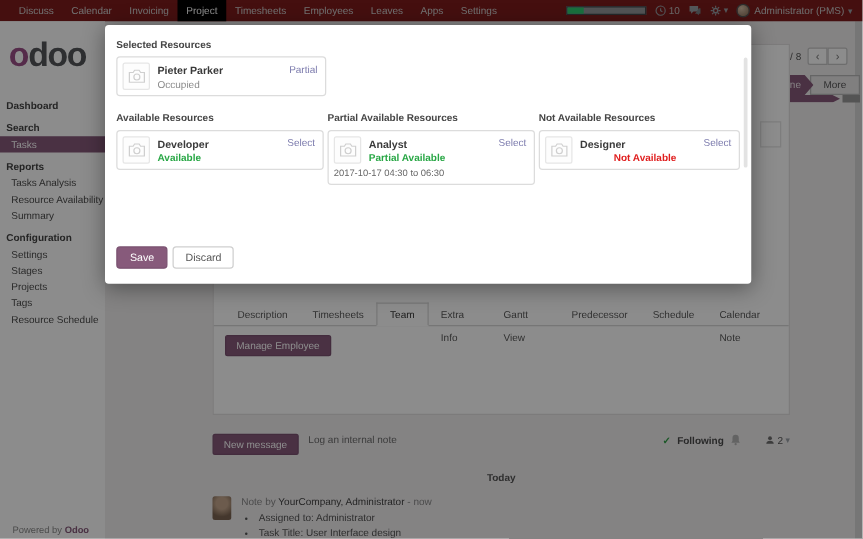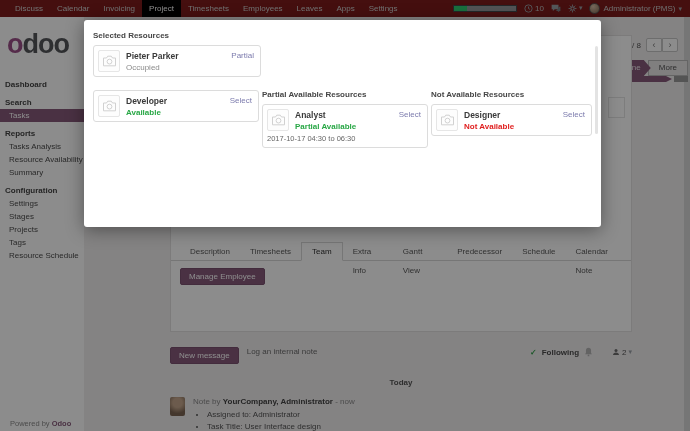--- a/index.html
+++ b/index.html
@@ -75,21 +75,21 @@
   .log-note { margin-left:8px; font-size:8px; color:#6d6d6d; cursor:pointer; }
   .chatter-right { margin-left:auto; display:flex; align-items:center; gap:5px; }
   .following { font-size:8px; font-weight:bold; color:#4c4c4c; cursor:pointer; }
   .check { color:#2e9e44; font-size:8px; font-weight:bold; }
   .followers { display:flex; align-items:center; gap:2px; font-size:8px; color:#555; margin-left:14px; cursor:pointer; }
   .today { text-align:center; font-size:8px; font-weight:bold; color:#555; margin-top:14px; }
   .note { display:flex; margin-top:10px; }
   .note-avatar { width:15px; height:19px; border-radius:2px;
     background:radial-gradient(circle at 50% 30%, #c5a78d 0 30%, #7d6552 70%); flex:none; }
   .note-body { margin-left:8px; font-size:8px; color:#8a8a8a; }
-  .note-author { font-weight:bold; color:#444; }
+  .note-author { font-weight:normal; color:#444; }
   .note-body ul { margin:3px 0 0 14px; color:#555; }
   .note-body li { line-height:1.55; }
 
   
   .backdrop { position:absolute; inset:0; background:rgba(0,0,0,0.45); z-index:5; }
   .modal { position:absolute; left:84px; top:20px; width:517px; height:207px; background:#fff;
     z-index:10; border-radius:3px; box-shadow:0 3px 18px rgba(0,0,0,0.4); }
   .modal-header { height:21px; display:flex; align-items:center; padding:0 10px;
     border-bottom:1px solid #efefef; }
   .modal-title { margin-left:8px; font-size:9.5px; font-weight:bold; color:#3c3c3c; }
@@ -99,21 +99,21 @@
   .res-card { background:#fff; border:1px solid #dcdcdc; border-radius:3px; padding:4px; position:relative; }
   .res-row { display:flex; }
   .selected-card { width:168px; }
   .thumb { width:22px; height:22px; border:1px solid #e6e6e6; border-radius:2px; flex:none;
     display:flex; align-items:center; justify-content:center; background:#fdfdfd; }
   .res-info { margin-left:6px; padding-top:1px; min-width:0; }
   .res-name { font-size:8.5px; font-weight:bold; color:#3a3a3a; white-space:nowrap; }
   .res-status { font-size:8px; margin-top:2px; font-weight:bold; white-space:nowrap; }
   .st-gray { color:#8a8a8a; font-weight:normal; }
   .st-green { color:#28a745; }
-  .st-red { color:#e01e1e; }
+  .st-red { color:#e01e1e;margin-left:27px; }
   .res-action { position:absolute; top:5px; right:6px; font-size:8px; color:#7c7bad; cursor:pointer; }
   .res-note { font-size:7.5px; color:#666; margin-top:3px; }
   .cols { display:grid; grid-template-columns:166px 166px 1fr; gap:3px; margin-top:13px; align-items:start; }
   .modal-footer { position:absolute; left:9px; bottom:12px; display:flex; gap:4px; }
   .btn-save { background:#875A7B; border:1px solid #7a5170; color:#fff; font-size:8.5px;
     padding:3px 10px; border-radius:3px; cursor:pointer; font-family:inherit; }
   .btn-discard { background:#fff; border:1px solid #cfcfcf; color:#555; font-size:8.5px;
     padding:3px 9px; border-radius:3px; cursor:pointer; font-family:inherit; }
   .modal-scrollhint { position:absolute; right:3px; top:26px; width:3px; height:88px;
     background:#e3e3e3; border-radius:2px; }
@@ -269,20 +269,21 @@
         <div class="res-info">
           <div class="res-name">Pieter Parker</div>
           <div class="res-status st-gray">Occupied</div>
         </div>
       </div>
       <span class="res-action">Partial</span>
     </div>
 
     <div class="cols">
       <div>
+        <div class="sec-label" style="margin-top:0;">Available Resources</div>
         <div class="res-card">
           <div class="res-row">
             <div class="thumb">
               <svg width="15" height="12" viewBox="0 0 24 20">
                   <path d="M2 5h5l2-3h6l2 3h5v13H2z" fill="none" stroke="#cfcfcf" stroke-width="1.6"></path>
                   <circle cx="12" cy="11" r="4" fill="none" stroke="#cfcfcf" stroke-width="1.6"></circle>
                 </svg>
             </div>
             <div class="res-info">
               <div class="res-name">Developer</div>
@@ -327,14 +328,18 @@
               <div class="res-name">Designer</div>
               <div class="res-status st-red">Not Available</div>
             </div>
           </div>
           <span class="res-action">Select</span>
         </div>
       </div>
     </div>
   </div>
 
+  <div class="modal-footer">
+    <button class="btn-save">Save</button>
+    <button class="btn-discard">Discard</button>
+  </div>
   <div class="modal-scrollhint"></div>
 </div>
 
 </body></html>

